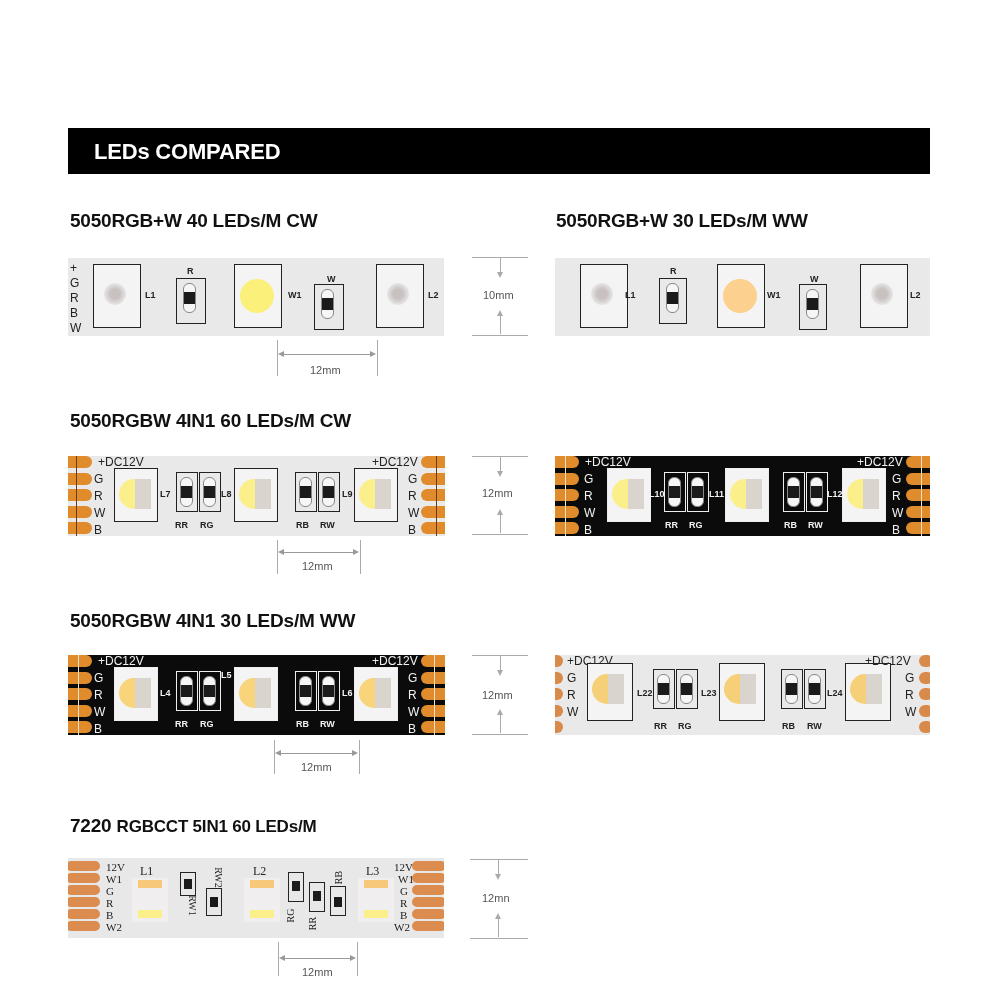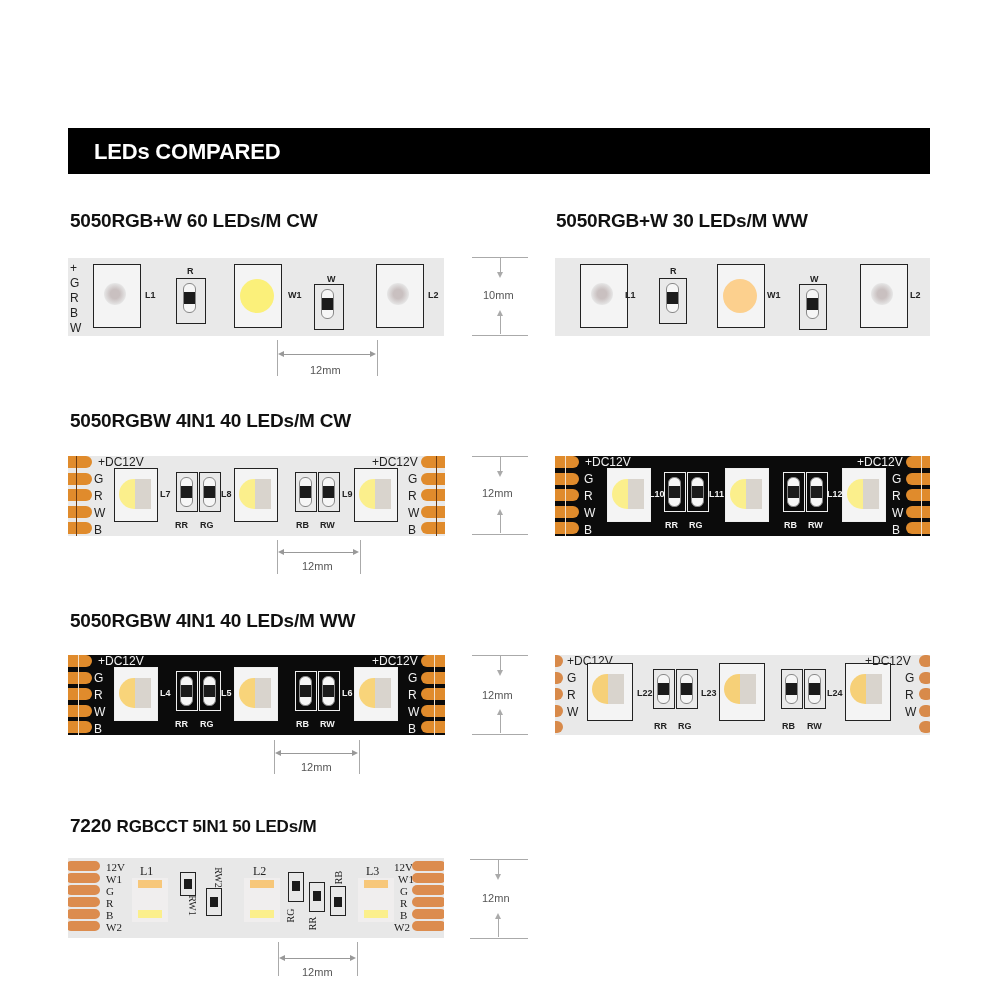--- a/index.html
+++ b/index.html
@@ -53,21 +53,21 @@
   .arrow-d { border-top: 6px solid #aaa; }
   .arrow-u { border-bottom: 6px solid #aaa; }
 </style>
 </head>
 <body>
 
 <div class="banner">
   <div class="banner-title">LEDs COMPARED</div>
 </div>
 
-<div class="sec-title" style="left:70px;top:210px;">5050RGB+W 60 LEDs/M CW</div>
+<div class="sec-title" style="left:70px;top:210px;">5050RGB+W 40 LEDs/M CW</div>
 <div class="sec-title" style="left:556px;top:210px;">5050RGB+W 30 LEDs/M WW</div>
 
 <div class="strip white" style="left:68px;top:258px;width:376px;height:78px;">
   <div class="pinlbl" style="left:2px;top:4px;">+</div>
   <div class="pinlbl" style="left:2px;top:19px;">G</div>
   <div class="pinlbl" style="left:2px;top:34px;">R</div>
   <div class="pinlbl" style="left:2px;top:49px;">B</div>
   <div class="pinlbl" style="left:2px;top:64px;">W</div>
 
   <div class="led" style="left:25px;top:6px;width:48px;height:64px;">
@@ -132,21 +132,21 @@
       <div class="r" style="left:6px;top:4px;">
         <div class="c"></div>
       </div>
     </div>
   <div class="led" style="left:305px;top:6px;width:48px;height:64px;">
       <div class="rgb" style="left:10px;top:18px;"></div>
     </div>
   <div class="tag" style="left:355px;top:32px;">L2</div>
 </div>
 
-<div class="sec-title" style="left:70px;top:410px;">5050RGBW 4IN1 40 LEDs/M CW</div>
+<div class="sec-title" style="left:70px;top:410px;">5050RGBW 4IN1 60 LEDs/M CW</div>
 
 <div class="strip white" style="left:68px;top:456px;width:377px;height:80px;">
   <div class="pad" style="left:0;top:0;"></div>
     <div class="pad" style="left:0;top:17px;"></div>
     <div class="pad" style="left:0;top:33px;"></div>
     <div class="pad" style="left:0;top:50px;"></div>
     <div class="pad" style="left:0;top:66px;"></div>
   <div class="padline" style="left:8px;top:0;height:80px;"></div>
   <div class="dc" style="left:30px;top:0;">+DC12V</div>
   <div class="pinlbl" style="left:26px;top:17px;">G</div>
@@ -281,21 +281,21 @@
   <div class="pinlbl" style="left:337px;top:51px;">W</div>
   <div class="pinlbl" style="left:337px;top:68px;">B</div>
   <div class="pad right" style="left:351px;top:0;"></div>
     <div class="pad right" style="left:351px;top:17px;"></div>
     <div class="pad right" style="left:351px;top:33px;"></div>
     <div class="pad right" style="left:351px;top:50px;"></div>
     <div class="pad right" style="left:351px;top:66px;"></div>
   <div class="padline light" style="left:366px;top:0;height:80px;"></div>
 </div>
 
-<div class="sec-title" style="left:70px;top:610px;">5050RGBW 4IN1 40 LEDs/M WW</div>
+<div class="sec-title" style="left:70px;top:610px;">5050RGBW 4IN1 30 LEDs/M WW</div>
 
 <div class="strip black" style="left:68px;top:655px;width:377px;height:80px;">
   <div class="pad" style="left:0;top:0;"></div>
     <div class="pad" style="left:0;top:17px;"></div>
     <div class="pad" style="left:0;top:33px;"></div>
     <div class="pad" style="left:0;top:50px;"></div>
     <div class="pad" style="left:0;top:66px;"></div>
   <div class="padline light" style="left:10px;top:0;height:80px;"></div>
   <div class="dc" style="left:30px;top:0;">+DC12V</div>
   <div class="pinlbl" style="left:26px;top:17px;">G</div>
@@ -312,21 +312,21 @@
         <div class="c"></div>
       </div>
     </div>
   <div class="res" style="left:131px;top:16px;">
       <div class="r">
         <div class="c"></div>
       </div>
     </div>
   <div class="tag" style="left:107px;top:64px;">RR</div>
   <div class="tag" style="left:132px;top:64px;">RG</div>
-  <div class="tag" style="left:153px;top:33px;">L5</div>
+  <div class="tag" style="left:153px;top:15px;">L5</div>
   <div class="led" style="left:166px;top:12px;width:44px;height:54px;">
       <div class="half" style="background:#f8d47a;"></div>
       <div class="grey"></div>
     </div>
   <div class="res" style="left:227px;top:16px;">
       <div class="r">
         <div class="c"></div>
       </div>
     </div>
   <div class="res" style="left:250px;top:16px;">
@@ -423,21 +423,21 @@
   <div class="pinlbl" style="left:350px;top:51px;">W</div>
   <div class="pad round" style="left:364px;top:0;width:14px;"></div>
     <div class="pad round" style="left:364px;top:17px;width:14px;"></div>
     <div class="pad round" style="left:364px;top:33px;width:14px;"></div>
     <div class="pad round" style="left:364px;top:50px;width:14px;"></div>
     <div class="pad round" style="left:364px;top:66px;width:14px;"></div>
 </div>
 
 <div class="sec-title" style="left:70px;top:815px;">
   <span>7220</span>
-  <span style="font-size:17px;">RGBCCT 5IN1 50 LEDs/M</span>
+  <span style="font-size:17px;">RGBCCT 5IN1 60 LEDs/M</span>
 </div>
 
 <div class="strip white" style="left:68px;top:858px;width:376px;height:80px;background:#e8e8e8;">
   <div class="pad round" style="left:-2px;top:3px;width:34px;height:10px;background:#dc8c4e;"></div>
   <div class="pad round" style="left:-2px;top:15px;width:34px;height:10px;background:#dc8c4e;"></div>
   <div class="pad round" style="left:-2px;top:27px;width:34px;height:10px;background:#dc8c4e;"></div>
   <div class="pad round" style="left:-2px;top:39px;width:34px;height:10px;background:#dc8c4e;"></div>
   <div class="pad round" style="left:-2px;top:51px;width:34px;height:10px;background:#dc8c4e;"></div>
   <div class="pad round" style="left:-2px;top:63px;width:34px;height:10px;background:#dc8c4e;"></div>
   <div class="pinlbl serif" style="left:38px;top:3px;font-size:11px;">12V</div>

